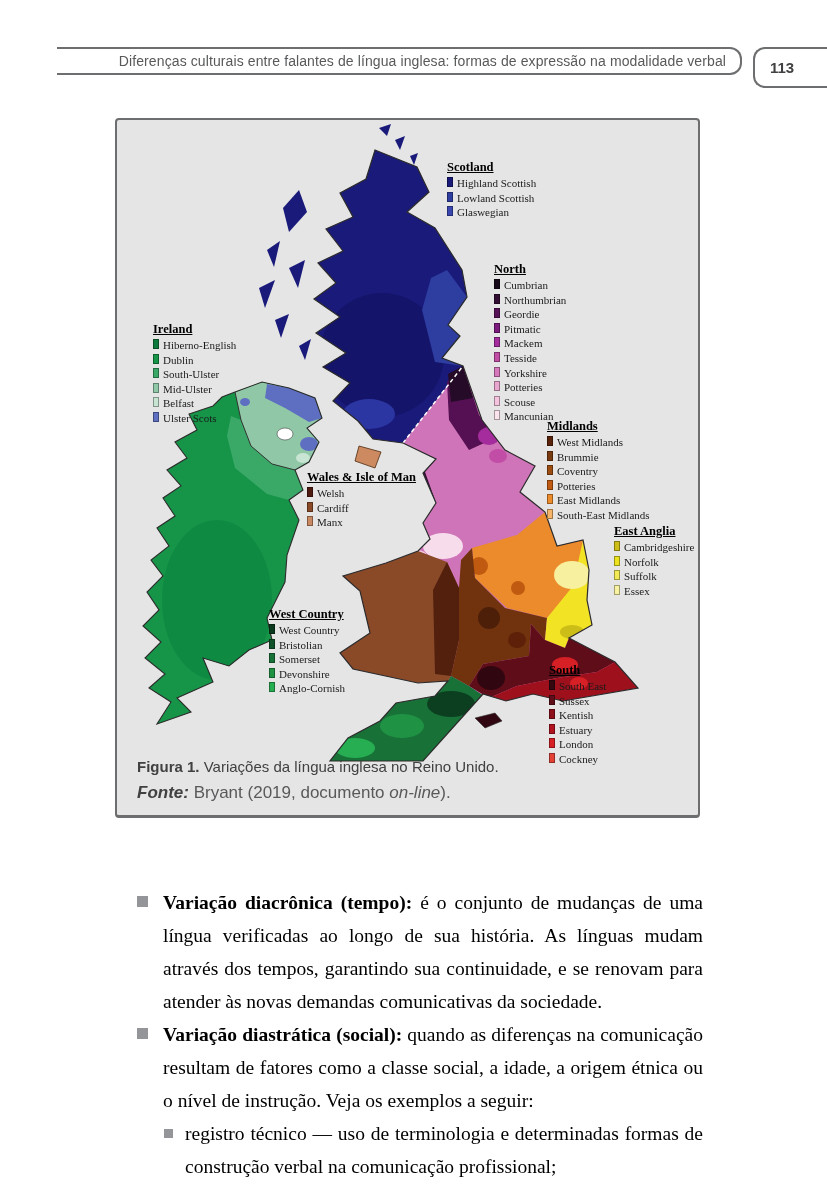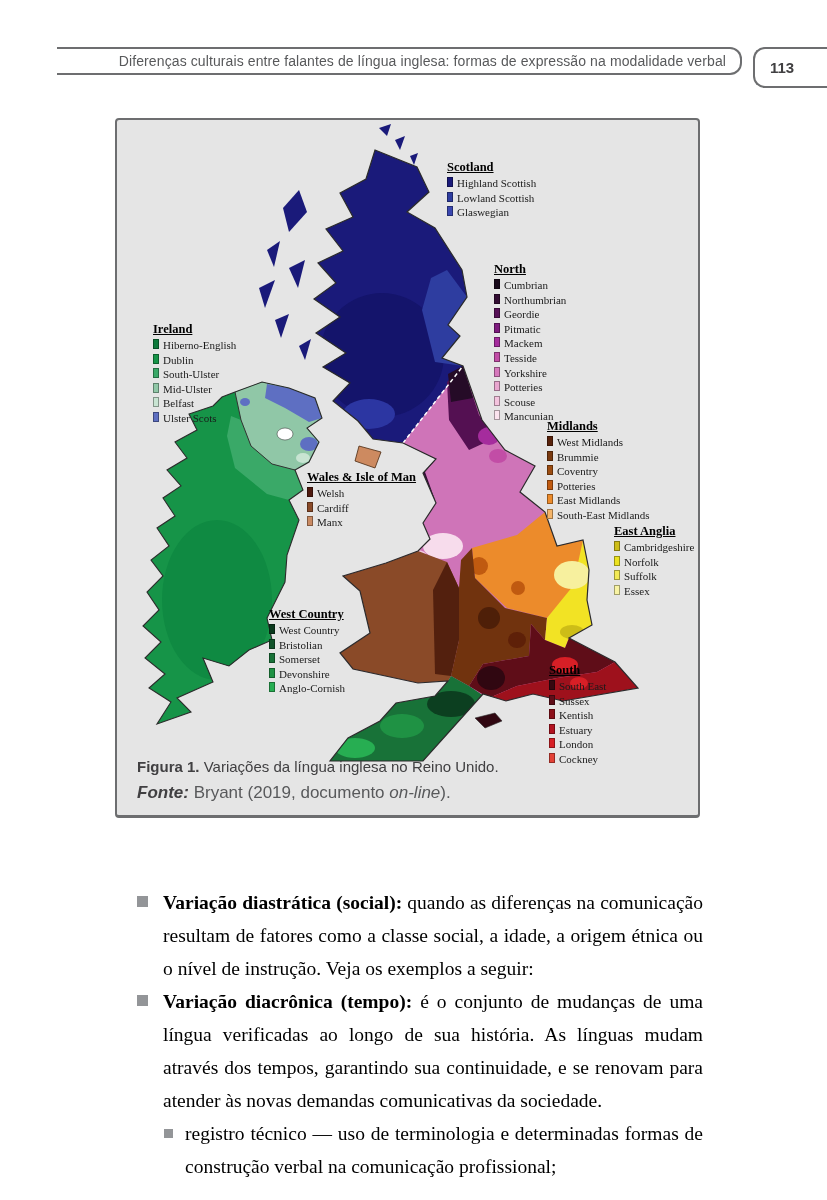--- a/index.html
+++ b/index.html
@@ -343,23 +343,23 @@
     </div>
     <div class="caption-line2">
       <span class="flabel">Fonte:</span><span> Bryant (2019, documento </span><span class="ital">on-line</span><span>).</span>
     </div>
   </div>
 </div>
 
 <div class="body-text">
   <div class="bullet-row">
     <span class="bullet-sq"></span>
-    <p class="para"><b>Variação diastrática (social): </b><span>quando as diferenças na comunicação resultam de fatores como a classe social, a idade, a origem étnica ou o nível de instrução. Veja os exemplos a seguir:</span></p>
+    <p class="para"><b>Variação diacrônica (tempo): </b><span>é o conjunto de mudanças de uma língua verificadas ao longo de sua história. As línguas mudam através dos tempos, garantindo sua continuidade, e se renovam para atender às novas demandas comunicativas da sociedade.</span></p>
   </div>
   <div class="bullet-row">
     <span class="bullet-sq"></span>
-    <p class="para"><b>Variação diacrônica (tempo): </b><span>é o conjunto de mudanças de uma língua verificadas ao longo de sua história. As línguas mudam através dos tempos, garantindo sua continuidade, e se renovam para atender às novas demandas comunicativas da sociedade.</span></p>
+    <p class="para"><b>Variação diastrática (social): </b><span>quando as diferenças na comunicação resultam de fatores como a classe social, a idade, a origem étnica ou o nível de instrução. Veja os exemplos a seguir:</span></p>
   </div>
   <div class="sub-row">
     <span class="sub-sq"></span>
     <p class="para"><span>registro técnico — uso de terminologia e determinadas formas de construção verbal na comunicação profissional;</span></p>
   </div>
 </div>
 
 </body></html>

